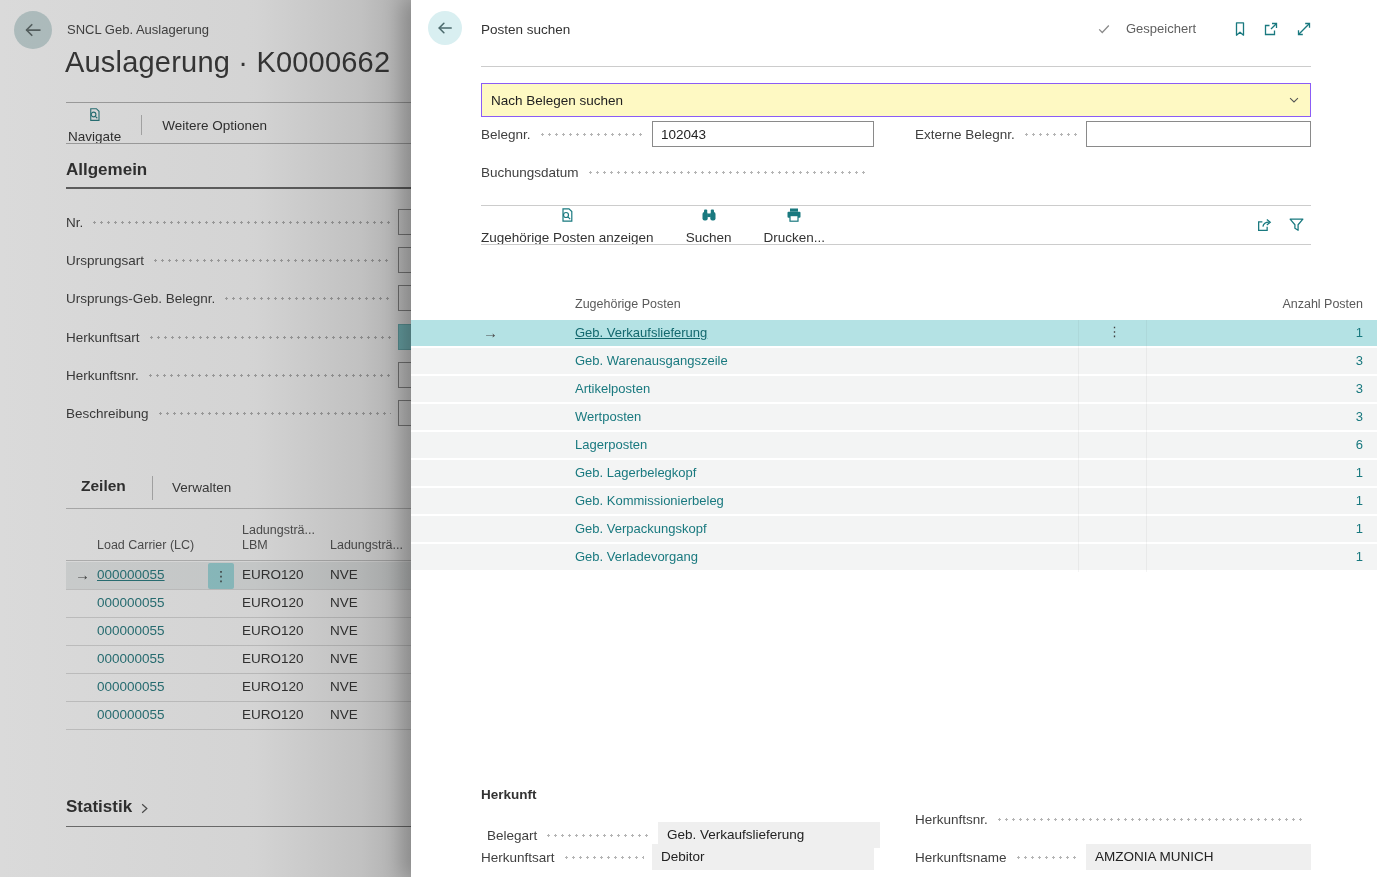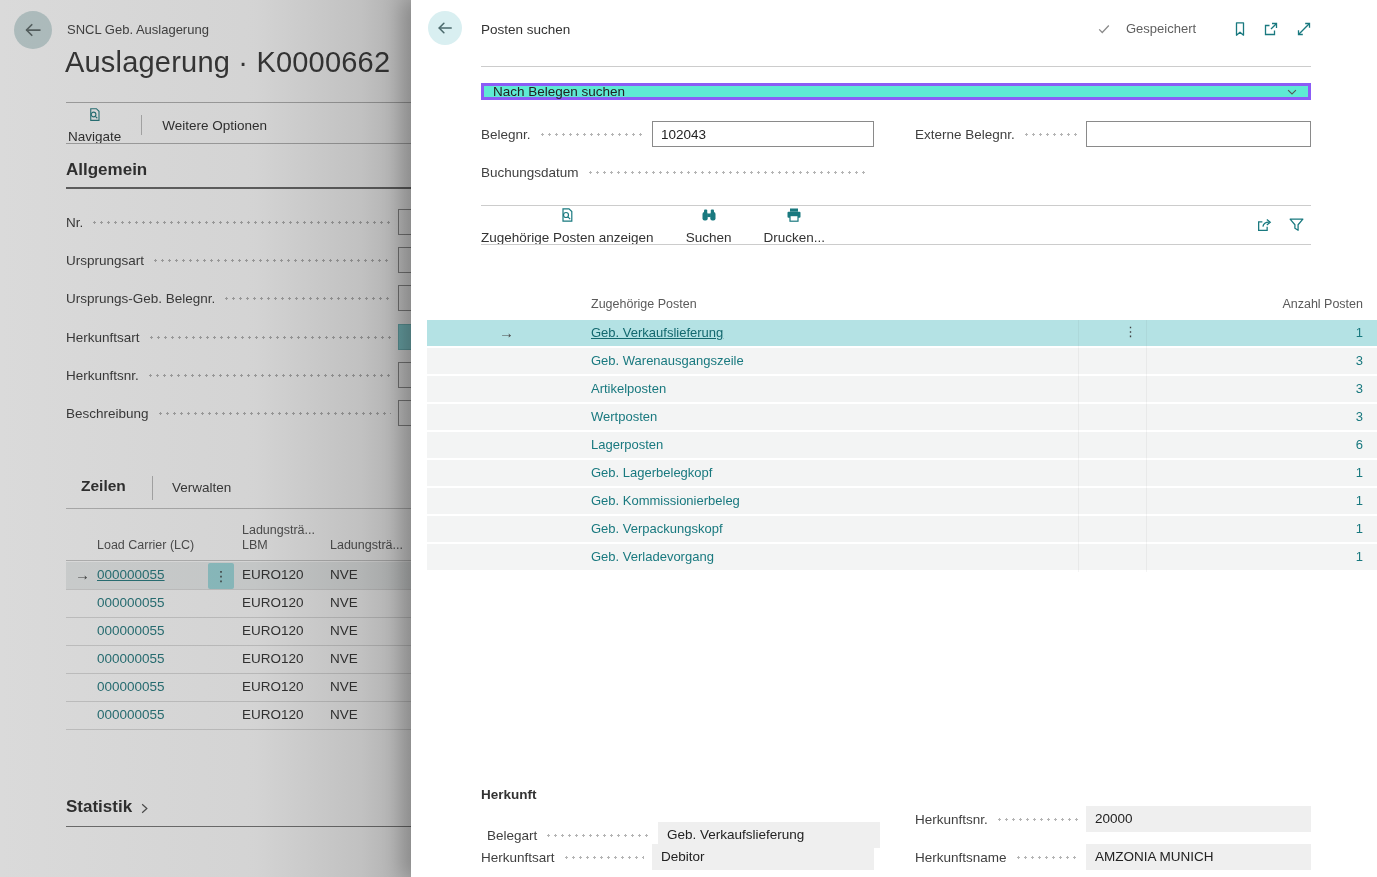--- a/index.html
+++ b/index.html
@@ -45,33 +45,33 @@
   .chev-r { margin-left:6px; transform:translateY(1px); }
 
   
   .right-pane { position:absolute; left:411px; top:0; width:966px; height:877px; background:#fff;
                 box-shadow:-10px 0 18px rgba(0,0,0,.20); }
   .rp-back { left:17px; top:11px; width:34px; height:34px; background:#d9eff1; }
   .rp-title { position:absolute; left:70px; top:22px; font-size:13.5px; color:#333; }
   .saved { position:absolute; left:686px; top:21px; display:flex; align-items:center; gap:15px; font-size:13px; color:#5f5f5f; }
   .hdr-icon { position:absolute; top:20px; width:18px; height:18px; display:flex; align-items:center; justify-content:center; }
   .rp-hr { position:absolute; left:70px; width:830px; height:1px; background:#ccc; }
-  .select-box { position:absolute; left:70px; top:83px; width:830px; height:17px; border:3px solid #8b5cf6; background:#5eead4;
+  .select-box { position:absolute; left:70px; top:83px; width:830px; height:34px; border:1px solid #8b5cf6; background:#fef9c3;
                 display:flex; align-items:center; font-size:13.5px; color:#222; padding:0 9px; }
   .select-box .chevron { margin-left:auto; }
   .fld-row-r { position:absolute; height:26px; display:flex; align-items:center; }
   .txt-input { flex:0 0 auto; width:222px; height:26px; border:1px solid #8a8a8a; background:#fff;
                font-family:"Liberation Sans",sans-serif; font-size:13.5px; color:#222; padding:0 8px; outline:none; }
   .ro-box { flex:0 0 auto; width:222px; height:26px; background:#efefef; font-size:13.5px; color:#222;
             line-height:26px; padding:0 9px; white-space:nowrap; overflow:hidden; }
   .rp-toolbar { position:absolute; left:70px; top:213px; height:26px; display:flex; align-items:center; gap:32px; }
   .rp-toolbar .tb-item { font-size:13.5px; color:#333; }
   .tool-icon-r { position:absolute; top:216px; width:18px; height:18px; }
 
-  .bc-table { position:absolute; left:0; top:289px; width:966px;padding-left:16px; }
+  .bc-table { position:absolute; left:0; top:289px; width:966px; }
   .bc-thead { position:relative; height:31px; }
   .bc-th1 { position:absolute; left:164px; top:8px; font-size:12.5px; color:#5a5a5a; }
   .bc-th2 { position:absolute; right:14px; top:8px; font-size:12.5px; color:#5a5a5a; }
   .bc-row { position:relative; height:26px; margin-bottom:2px; background:#f3f4f4; }
   .bc-row.selected { background:#b4e2e4; }
   .bc-arrow { position:absolute; left:72px; top:4px; font-size:15px; color:#4a4a4a; }
   .bc-name { position:absolute; left:164px; top:5px; font-size:13px; color:#19797f; text-decoration:none; white-space:nowrap; }
   .bc-row.selected .bc-name { color:#13686e; text-decoration:underline; }
   .bc-dots { position:absolute; left:697px; top:4px; font-size:13px; color:#3f3f3f; }
   .bc-count { position:absolute; right:14px; top:5px; font-size:13px; color:#19797f; }
@@ -396,21 +396,20 @@
   <div class="hk-head">Herkunft</div>
 
   <div class="fld-row-r" style="left:70px; top:822px; width:393px;margin-left:6px;">
     <span class="fld-label">Belegart</span>
     <span class="dots"></span>
     <span class="ro-box">Geb. Verkaufslieferung</span>
   </div>
   <div class="fld-row-r" style="left:504px; top:806px; width:396px;">
     <span class="fld-label">Herkunftsnr.</span>
     <span class="dots"></span>
-    <span class="ro-box" style="width:225px;">20000</span>
   </div>
   <div class="fld-row-r" style="left:70px; top:844px; width:393px;">
     <span class="fld-label">Herkunftsart</span>
     <span class="dots"></span>
     <span class="ro-box">Debitor</span>
   </div>
   <div class="fld-row-r" style="left:504px; top:844px; width:396px;">
     <span class="fld-label">Herkunftsname</span>
     <span class="dots"></span>
     <span class="ro-box" style="width:225px;">AMZONIA MUNICH</span>

